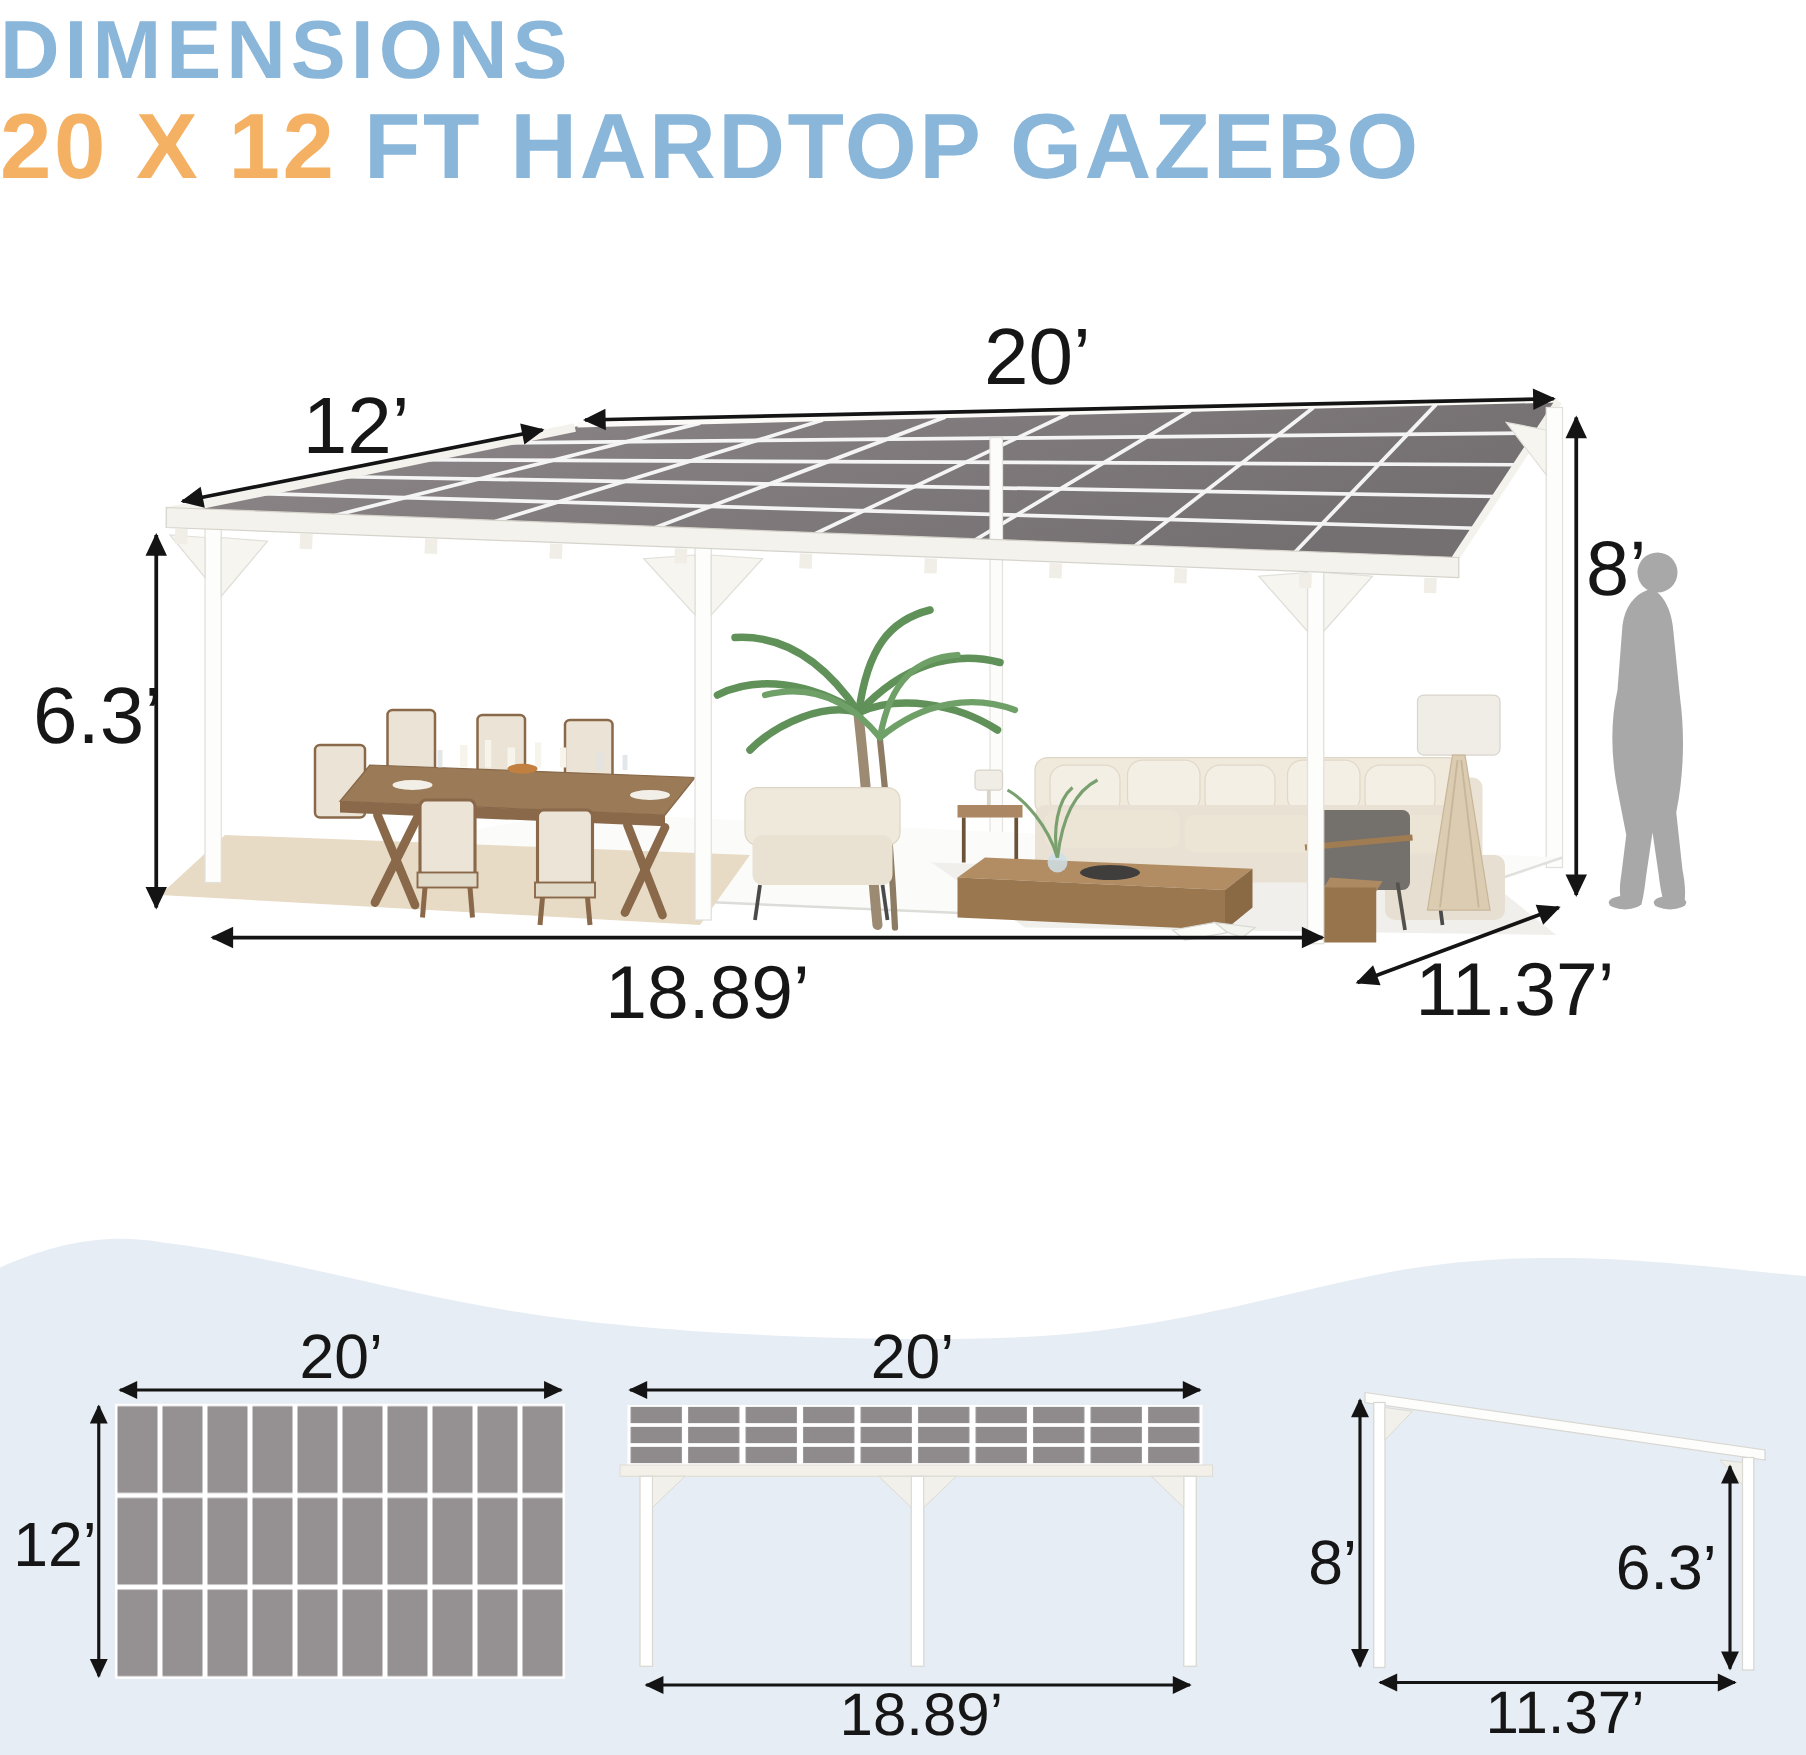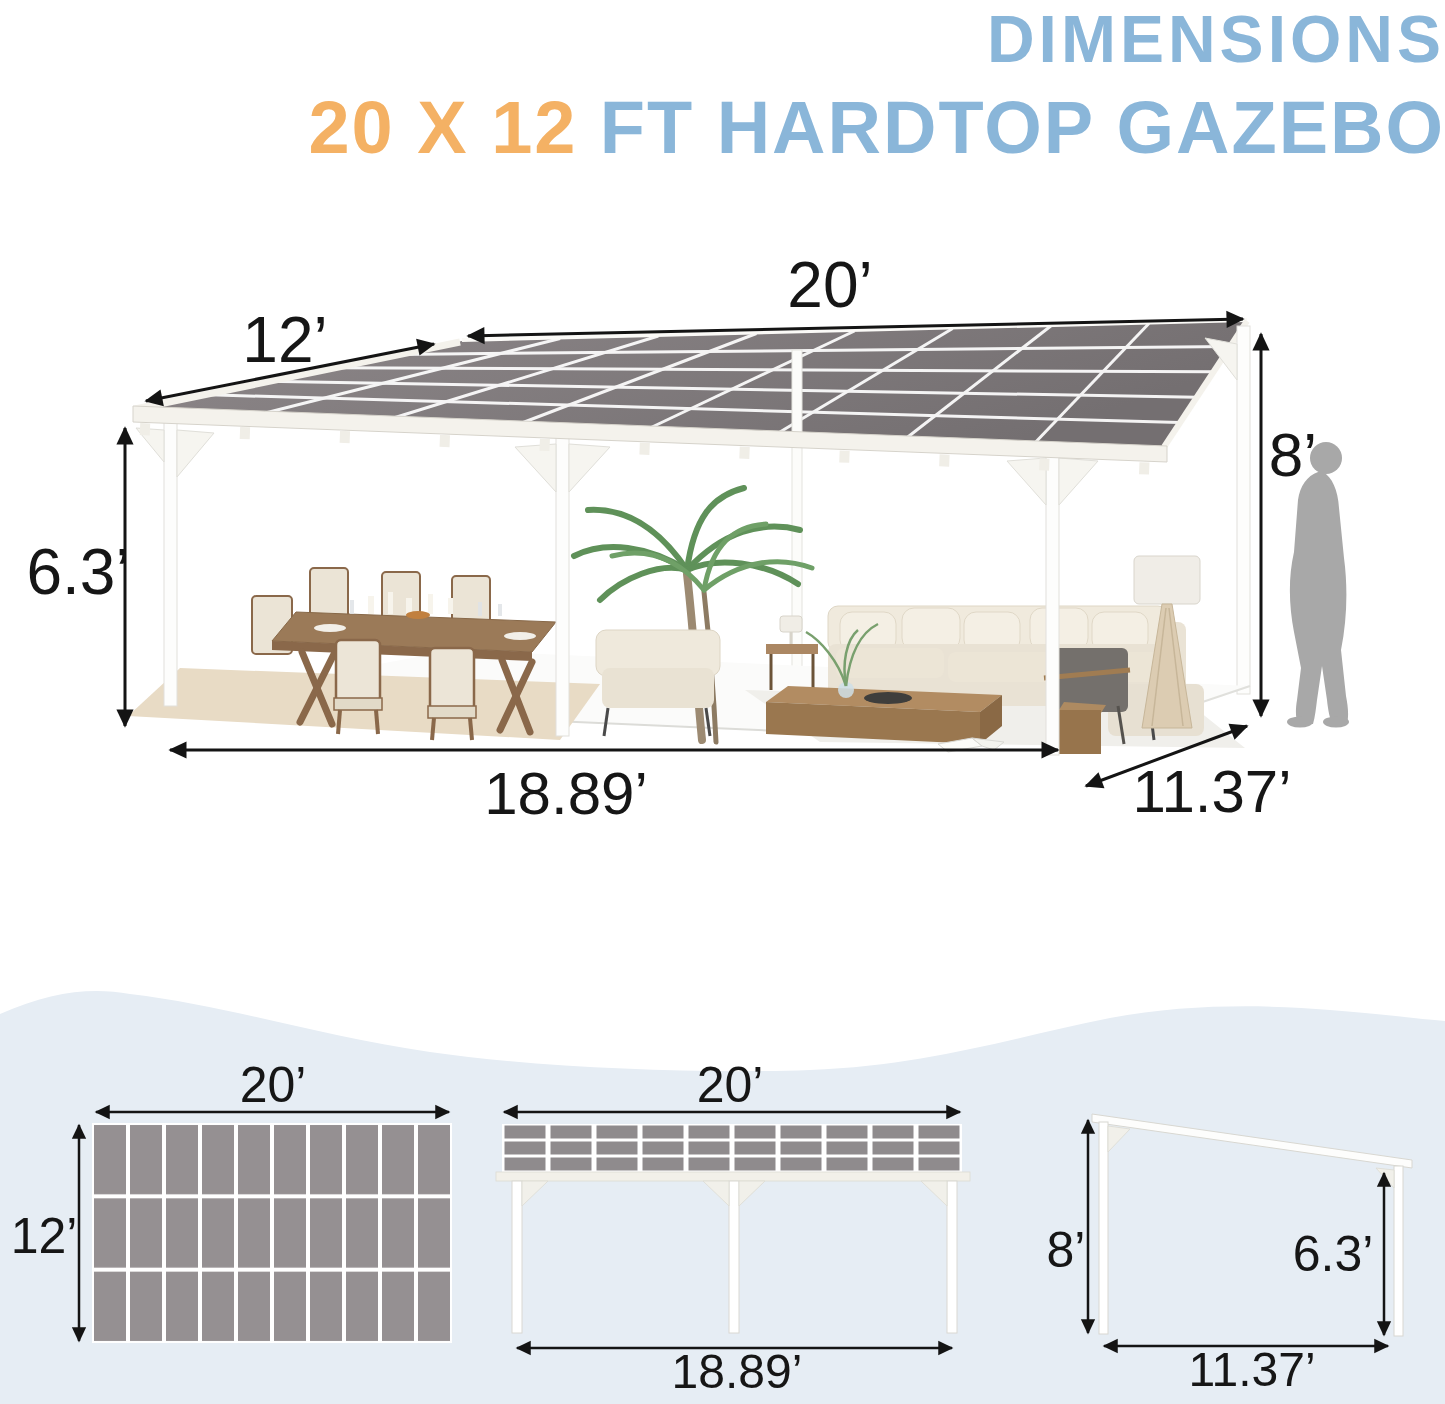--- a/index.html
+++ b/index.html
@@ -12,29 +12,29 @@
   html,body{margin:0;padding:0;background:#fff;}
   .page{
     position:relative;
     width:1445px;height:1404px;
     background:#fff;
     overflow:hidden;
     font-family:"Liberation Sans",sans-serif;
   }
   header{
     position:absolute;top:0;left:0;right:0;
-    text-align:right;z-index:2;line-height:1;
+    text-align:left;z-index:2;line-height:1;
   }
   .title-line1{
     margin-top:6px;
     font-size:66px;font-weight:800;letter-spacing:4px;
     color:var(--blue);
   }
   .title-line2{
-    margin-top:19px;
+    margin-top:8px;
     font-size:74px;font-weight:800;letter-spacing:2px;
     color:var(--blue);
   }
   .title-accent{color:var(--orange);}
   .title-rest{margin-left:0.30em;}
   svg.scene{position:absolute;top:0;left:0;z-index:1;}
   svg text{font-family:"Liberation Sans",sans-serif;fill:var(--ink);}
 </style>
 </head>
 <body>

